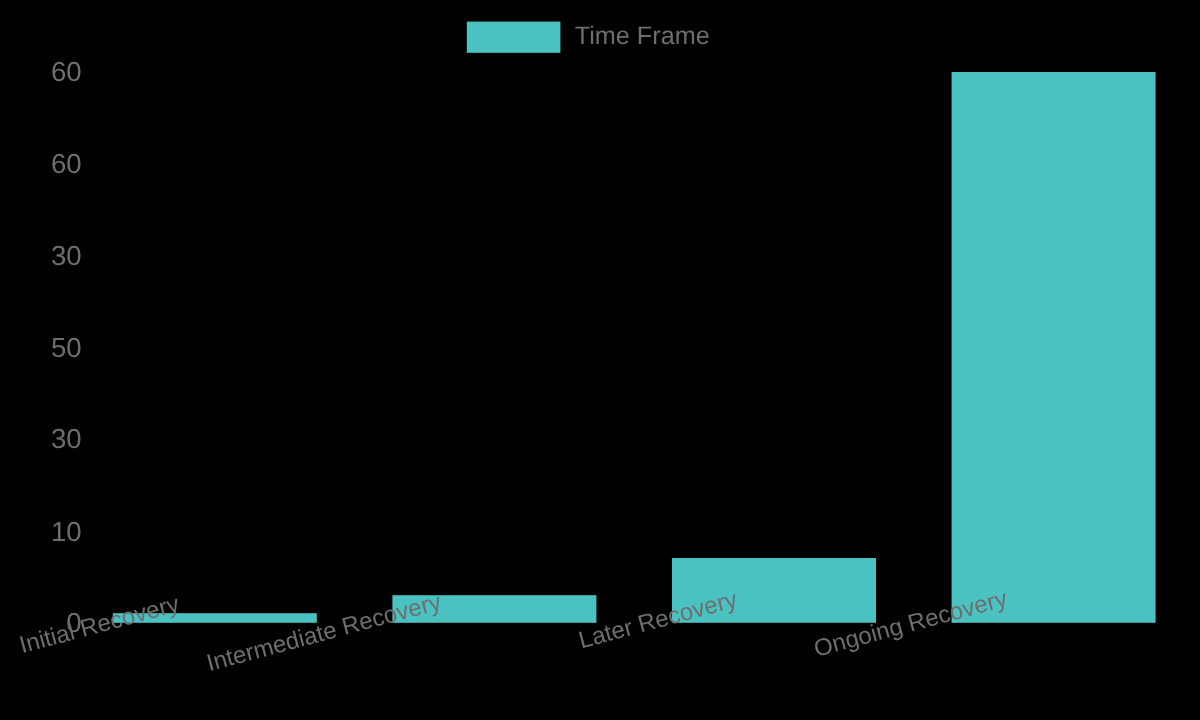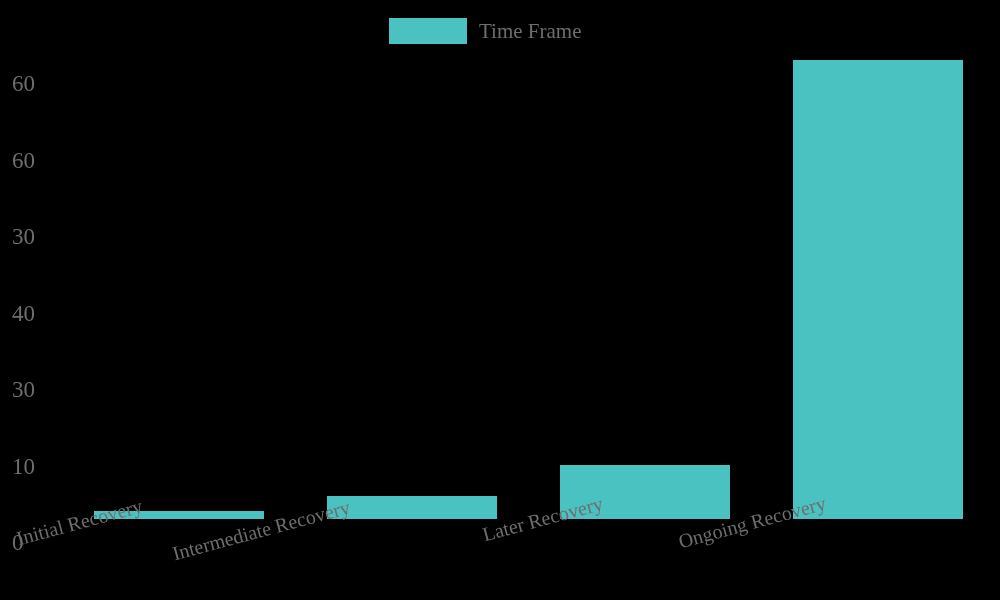--- a/index.html
+++ b/index.html
@@ -6,21 +6,21 @@
     margin: 0;
     padding: 0;
     background: #000000;
   }
   #chart-root {
     position: relative;
     width: 1000px;
     height: 600px;
     background: #000000;
     overflow: hidden;
-    font-family: Liberation Serif, serif;
+    font-family: Liberation Sans, sans-serif;
   }
 
   
   #legend {
     position: absolute;
     left: 389px;
     top: 18px;
     display: flex;
     align-items: center;
     gap: 12px;
@@ -44,25 +44,25 @@
     left: 0px;
     top: 0px;
     width: 1000px;
     height: 600px;
   }
 
   .ytick-label {
     position: absolute;
     right: 0;
     width: 56px;
+    text-align: right;
     color: #6e6e6e;
     font-size: 23px;
     transform: translateY(-50%);
     white-space: nowrap;
-    margin-top: 24px;
   }
   .ytick-wrap {
     position: absolute;
     left: 0px;
     width: 68px;
   }
 
   .bar {
     position: absolute;
     background: #4bc2c2;
@@ -92,21 +92,21 @@
         <div class="ytick-wrap" style="top: 519px;">
           <div class="ytick-label">0</div>
         </div>
         <div class="ytick-wrap" style="top: 442.5px;">
           <div class="ytick-label">10</div>
         </div>
         <div class="ytick-wrap" style="top: 366px;">
           <div class="ytick-label">30</div>
         </div>
         <div class="ytick-wrap" style="top: 289.5px;">
-          <div class="ytick-label">40</div>
+          <div class="ytick-label">50</div>
         </div>
         <div class="ytick-wrap" style="top: 213px;">
           <div class="ytick-label">30</div>
         </div>
         <div class="ytick-wrap" style="top: 136.5px;">
           <div class="ytick-label">60</div>
         </div>
         <div class="ytick-wrap" style="top: 60px;">
           <div class="ytick-label">60</div>
         </div>

